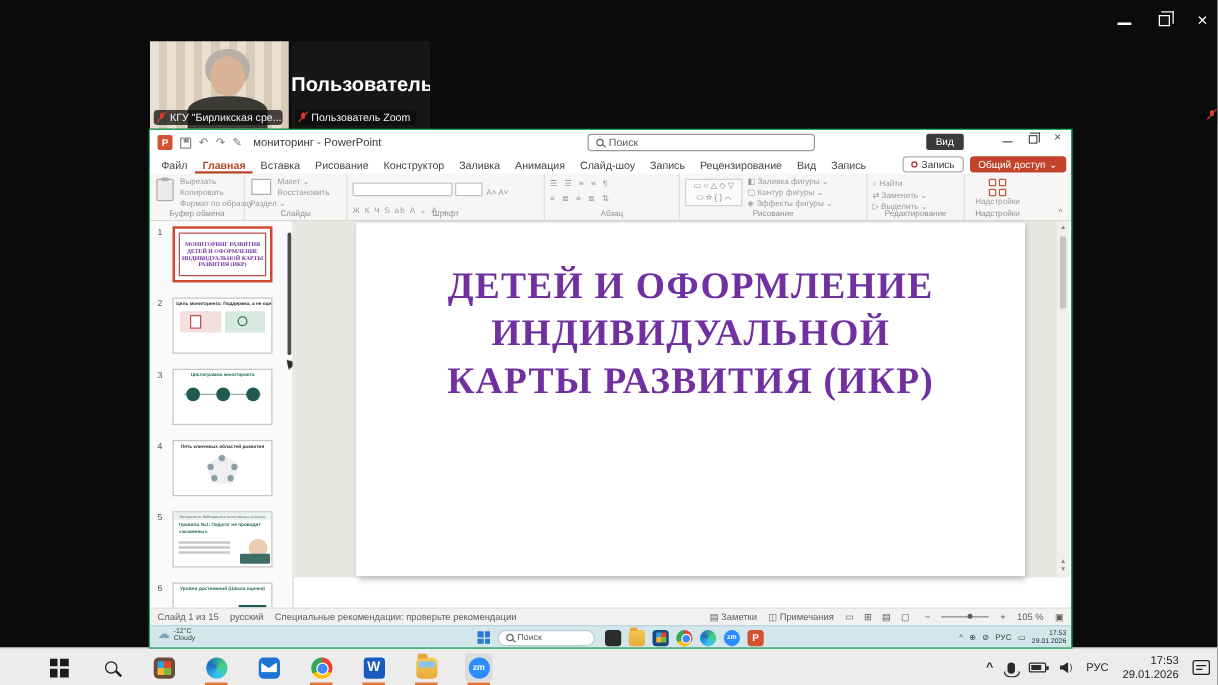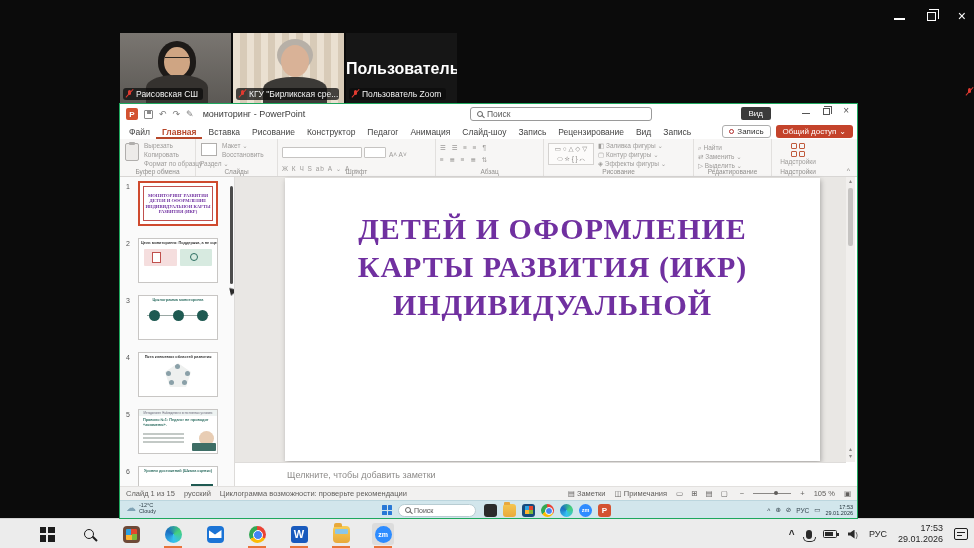--- a/index.html
+++ b/index.html
@@ -208,30 +208,20 @@
 </head>
 <body>
 
 <div class="appbtns">
   <span class="min"></span>
   <span class="rest"></span>
   <span class="cls">×</span>
 </div>
 
 <div class="vstrip">
-  <div class="vtile t3">
-    <div class="hair"></div>
-      <div class="head"></div>
-      <div class="glasses"></div>
-      <div class="torso"></div>
-    <div class="vlabel">
-        <span class="micmute"></span>
-        <span>Раисовская СШ</span>
-      </div>
-  </div>
   <div class="vtile t4">
     <div class="hair"></div>
       <div class="head"></div>
       <div class="torso"></div>
     <div class="vlabel">
         <span class="micmute"></span>
         <span>КГУ "Бирликская сре...</span>
       </div>
   </div>
   <div class="vtile t6">
@@ -270,21 +260,21 @@
       <span class="cls">×</span>
     </div>
   </div>
 
   <div class="tabs">
     <span class="tab">Файл</span>
     <span class="tab active">Главная</span>
     <span class="tab">Вставка</span>
     <span class="tab">Рисование</span>
     <span class="tab">Конструктор</span>
-    <span class="tab">Педагог</span>
+    <span class="tab">Заливка</span>
     <span class="tab">Анимация</span>
     <span class="tab">Слайд-шоу</span>
     <span class="tab">Запись</span>
     <span class="tab">Рецензирование</span>
     <span class="tab">Вид</span>
     <span class="tab">Запись</span>
     <div class="tabright">
       <span class="recbtn">
           <span class="recdot"></span>
           <span>Запись</span>
@@ -406,42 +396,39 @@
         </div>
     </div>
     <div class="pscroll"></div>
     <div class="cursor"></div>
   </div>
 
   <div class="editor">
     <div class="slide">
       <div class="slidetitle">
         <div>ДЕТЕЙ И ОФОРМЛЕНИЕ</div>
+        <div>ИНДИВИДУАЛЬНОЙ</div>
         <div>КАРТЫ РАЗВИТИЯ (ИКР)</div>
-        <div>ИНДИВИДУАЛЬНОЙ</div>
       </div>
     </div>
   </div>
   <div class="vscroll">
     <span>▴</span>
     <span class="vthumb"></span>
     <span class="vbot">
         <span>▴</span>
         <span>▾</span>
       </span>
   </div>
 
-  <div class="notes">
-      <span>Щелкните, чтобы добавить заметки</span>
-    </div>
 
   <div class="sbar">
     <span>Слайд 1 из 15</span>
     <span>русский</span>
-    <span>Циклограмма возможности: проверьте рекомендации</span>
+    <span>Специальные рекомендации: проверьте рекомендации</span>
     <span class="r">▤ <span>Заметки</span></span>
     <span>◫ <span>Примечания</span></span>
     <span style="letter-spacing:3px">▭ ⊞ ▤ ▢</span>
     <span>−</span>
     <span class="slider"></span>
     <span>+</span>
     <span>105 %</span>
     <span>▣</span>
   </div>
 </div>

